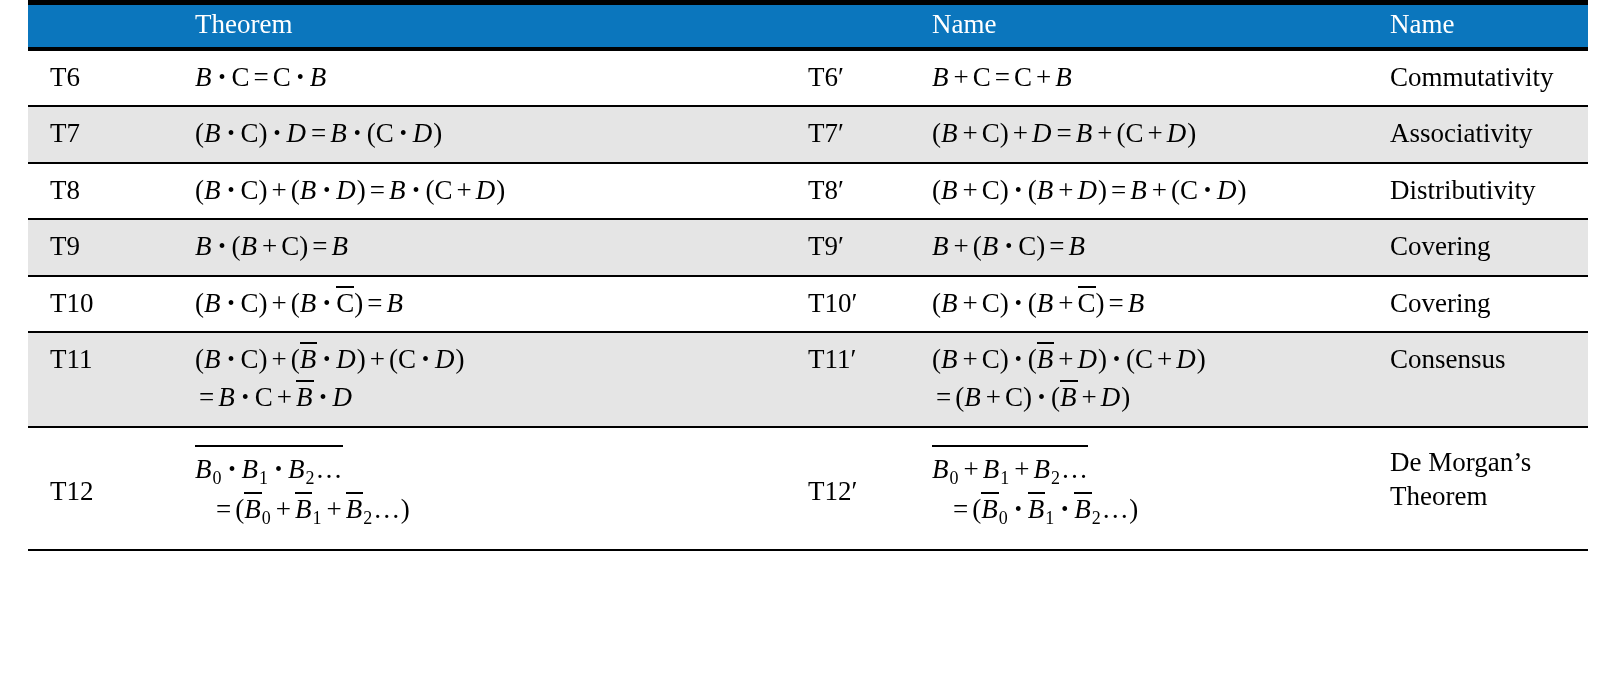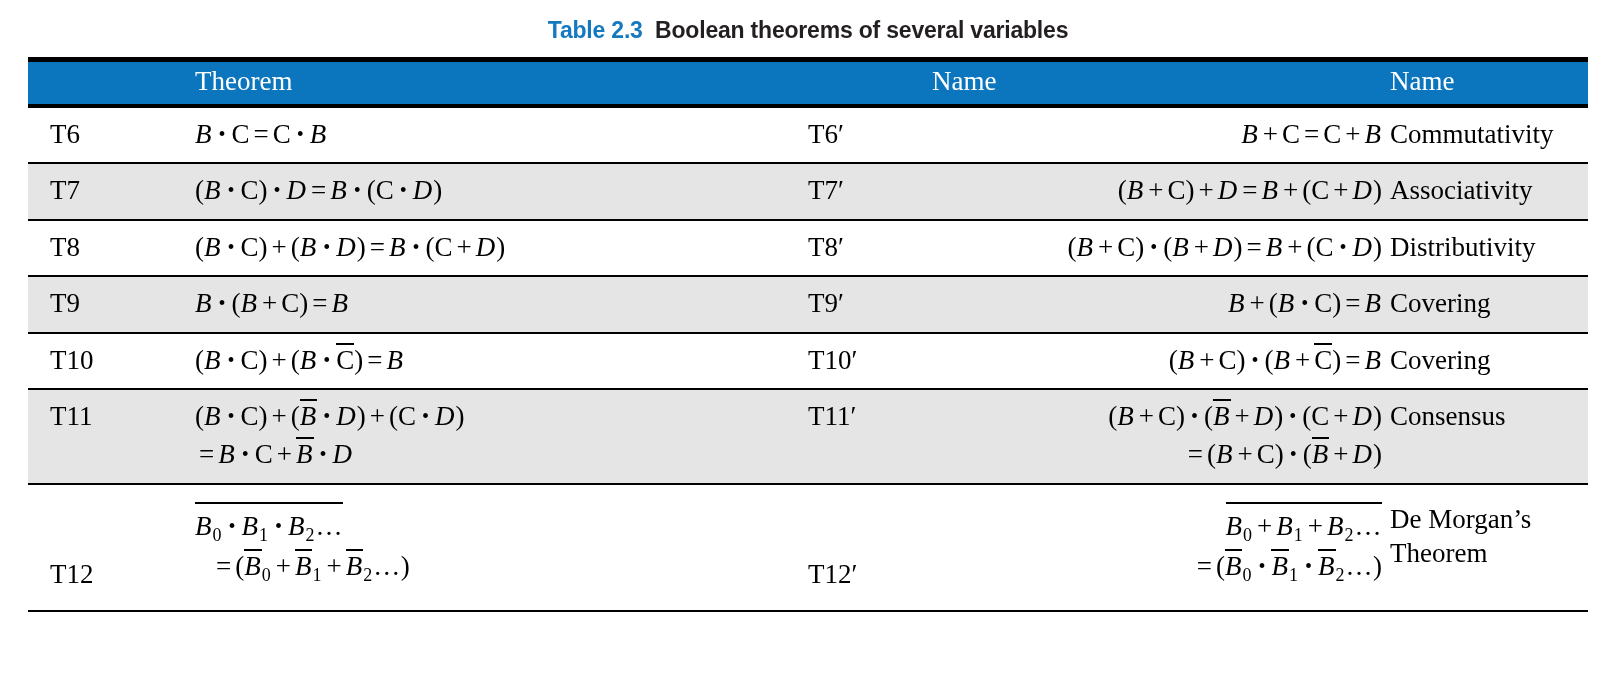--- a/index.html
+++ b/index.html
@@ -85,27 +85,27 @@
   tbody tr.stripe td {
     background: #e5e5e5;
   }
   tbody tr.last td {
     border-bottom: 2.2px solid #000000;
   }
 
   td.num   { padding-left: 22px; }
   td.thm   { padding-left: 9px; }
   td.dnum  { padding-left: 4px; }
-  td.dual  { padding-left: 10px; text-align: right; }
+  td.dual  { padding-left: 10px; }
   td.name  { padding-left: 8px; }
 
   
   tr.tall td { padding-top: 17px; padding-bottom: 19px; }
   tr.tall td.num,
-  tr.tall td.dnum { padding-top: 72px; }
+  tr.tall td.dnum { padding-top: 46px; }
   tr.tall td.name { }
 
   
   .mexpr {
     font-family: "Liberation Serif", "DejaVu Serif", serif;
     font-size: 27px;
     white-space: nowrap;
     display: block;
   }
   .mexpr + .mexpr { margin-top: 3px; }
@@ -146,24 +146,20 @@
     display: inline-block;
     line-height: 1.1;
   }
   .ell { letter-spacing: 0.5px; }
 </style>
 </head>
 <body>
 
 <div class="page">
 
-  <div class="caption">
-    <span class="cap-num">Table 2.3</span>&nbsp;
-    <span class="cap-text">Boolean theorems of several variables</span>
-  </div>
 
   <div class="table-wrap">
   <table class="bool">
     <colgroup>
       <col class="c-num">
           <col class="c-thm">
           <col class="c-dnum">
           <col class="c-dual">
           <col class="c-name">
     </colgroup>

